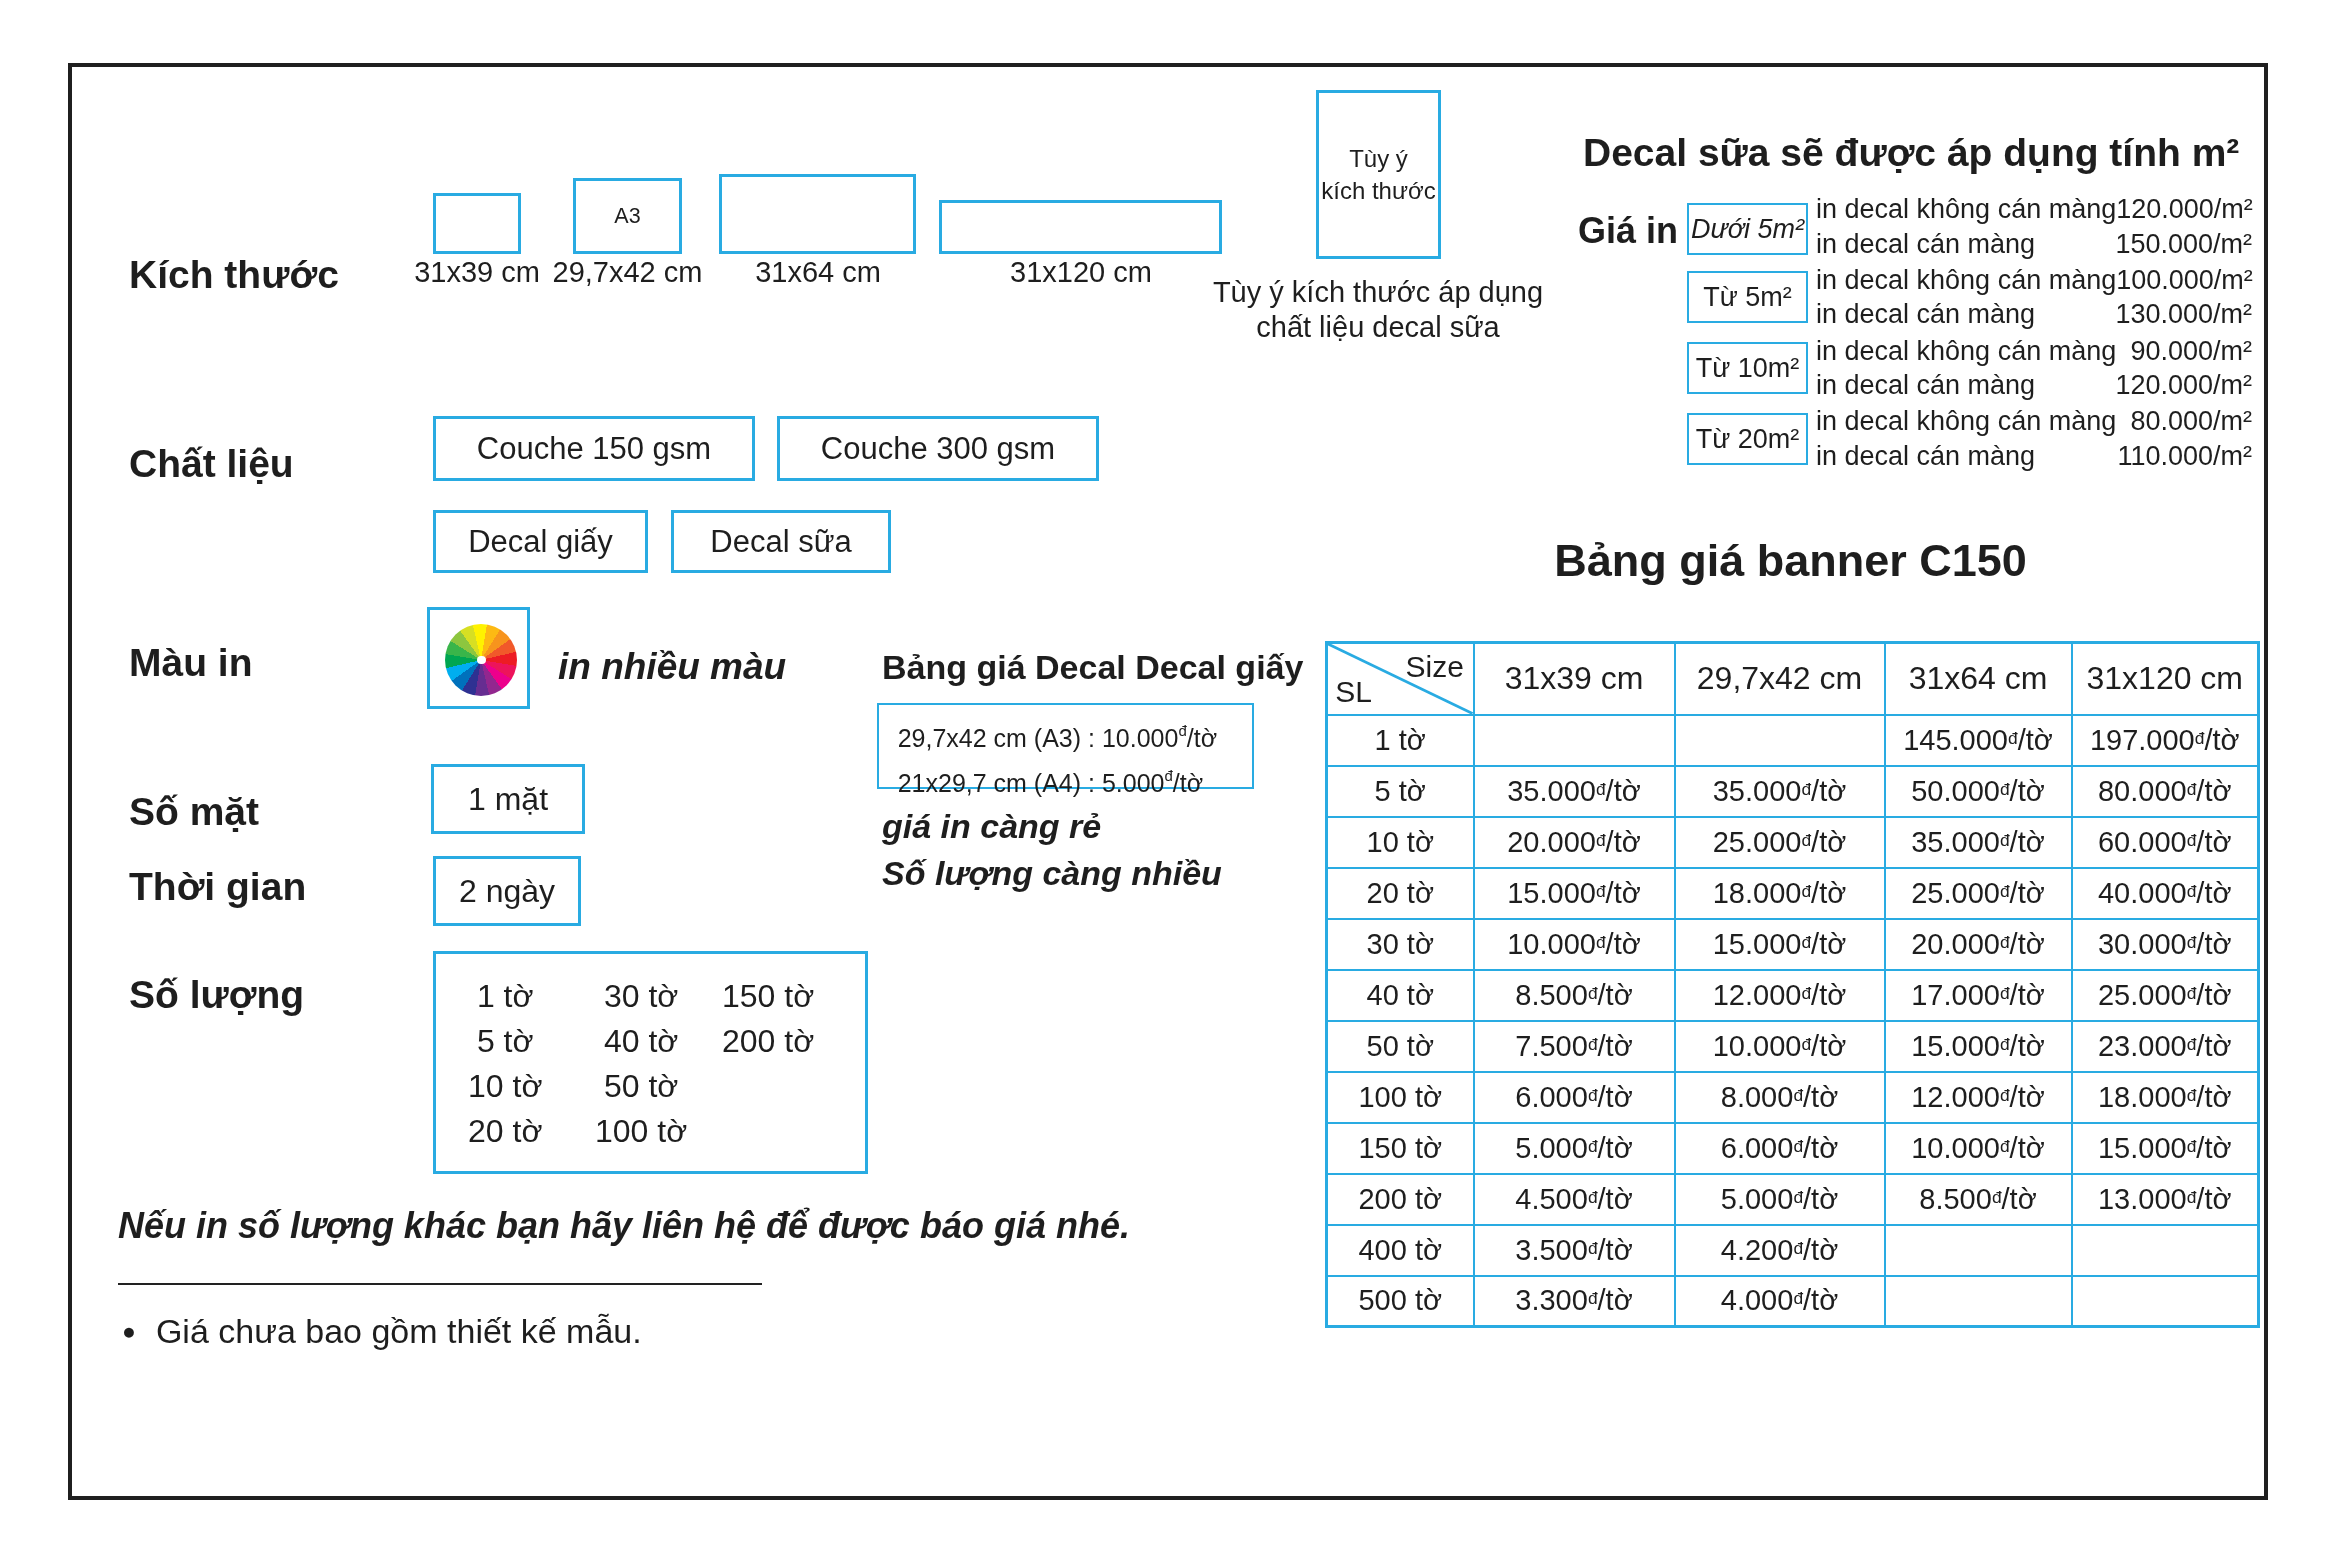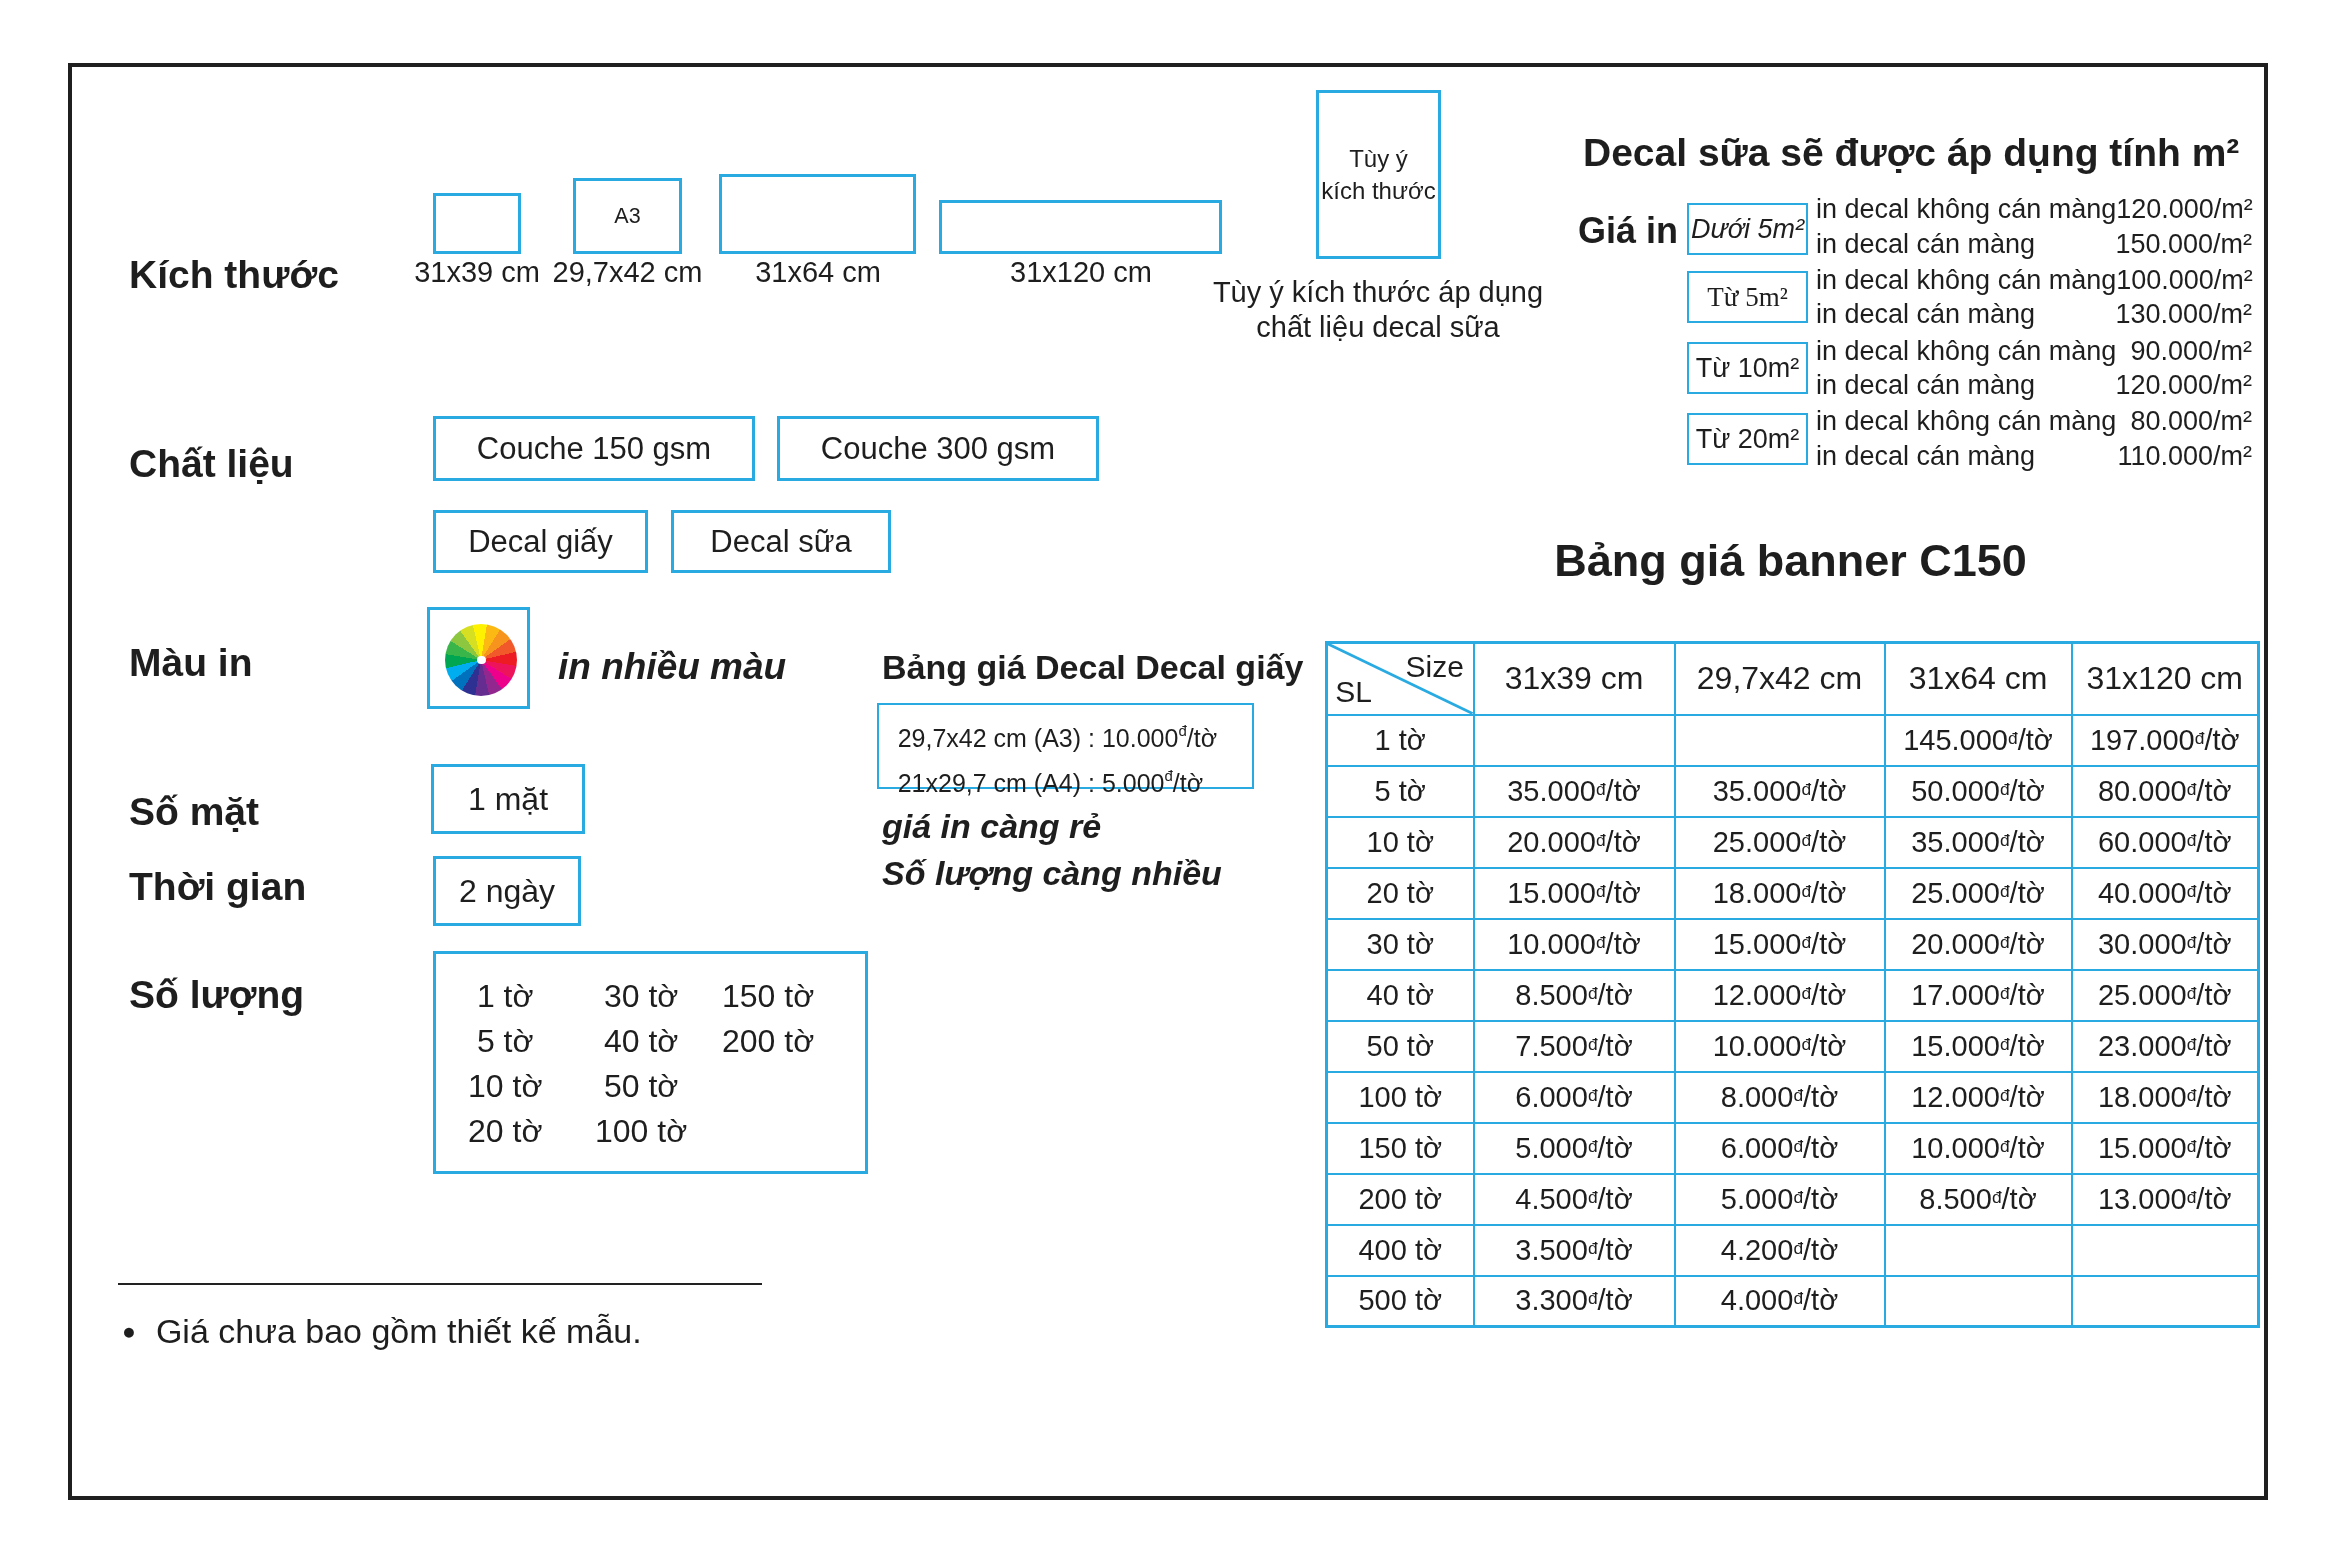--- a/index.html
+++ b/index.html
@@ -130,39 +130,40 @@
         <div>40 tờ</div>
         <div>50 tờ</div>
         <div>100 tờ</div>
       </div>
       <div class="qty-col" style="left: 286px;">
         <div>150 tờ</div>
         <div>200 tờ</div>
       </div>
     </div>
 
+  <div class="italic-note" style="position:absolute;left:118px;top:1205px;font-size:36px;white-space:nowrap;">Nếu in số lượng khác bạn hãy liên hệ để được báo giá nhé.</div>
   <div class="hr-line" style="left:118px;top:1283px;width:644px;height:2.2px;"></div>
   <div class="bullet-row" style="left:122px;top:1312px;">
     <span style="font-size:23px;margin-right:20px;">●</span>
     <span style="font-size:34px;">Giá chưa bao gồm thiết kế mẫu.</span>
   </div>
 
   <div class="decal-title">Decal sữa sẽ được áp dụng tính m²</div>
   <div class="gia-in">Giá in</div>
   <div id="decal-area">
       <div class="tier-box" style="top: 203px; font-style: italic;">Dưới 5m²</div>
       <div class="tier-row" style="top: 192px;">
         <span>in decal không cán màng</span>
         <span>120.000/m²</span>
       </div>
       <div class="tier-row" style="top: 227px;">
         <span>in decal cán màng</span>
         <span>150.000/m²</span>
       </div>
-      <div class="tier-box" style="top: 271px; font-family: Liberation Serif, serif;">Từ 5m²</div>
+      <div class="tier-box" style="top: 271px;">Từ 5m²</div>
       <div class="tier-row" style="top: 263px;">
         <span>in decal không cán màng</span>
         <span>100.000/m²</span>
       </div>
       <div class="tier-row" style="top: 297px;">
         <span>in decal cán màng</span>
         <span>130.000/m²</span>
       </div>
       <div class="tier-box" style="top: 342px;">Từ 10m²</div>
       <div class="tier-row" style="top: 334px;">

